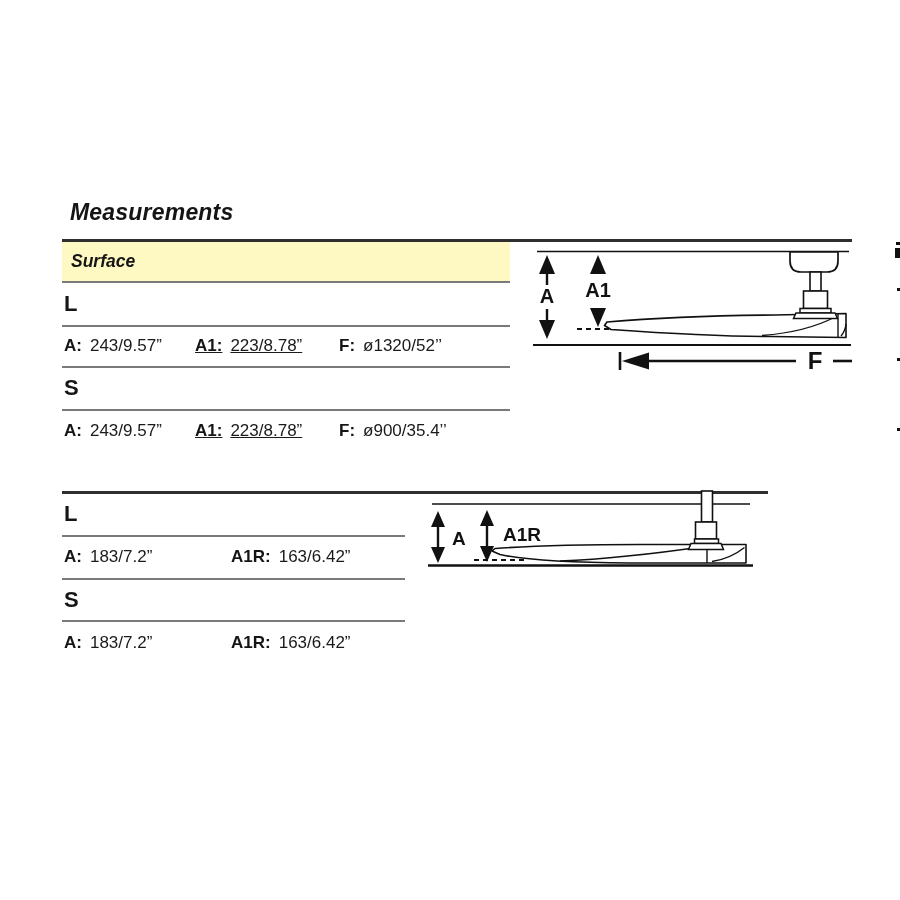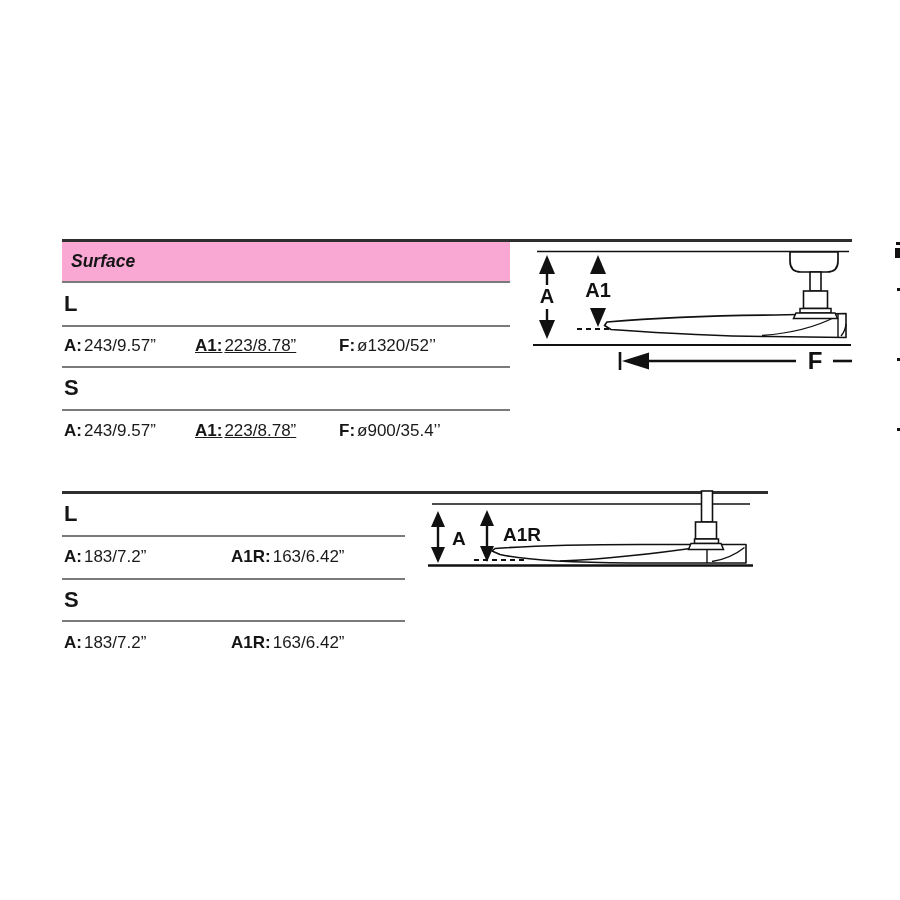--- a/index.html
+++ b/index.html
@@ -3,40 +3,41 @@
 <meta charset="utf-8">
 <style>
   html,body{margin:0;padding:0;background:#fff;}
   #page{position:relative;width:900px;height:900px;background:#ffffff;
         font-family:"Liberation Sans","DejaVu Sans",sans-serif;color:#1a1a1a;overflow:hidden;}
   .title{position:absolute;left:70px;top:199px;margin:0;font-size:23px;font-weight:bold;font-style:italic;letter-spacing:.2px;color:#151515;}
   .rule{position:absolute;height:2.5px;background:#2e2e2e;}
   .spec-table{position:absolute;display:flex;flex-direction:column;}
   .trow{display:flex;align-items:center;border-bottom:2px solid #7a7a7a;box-sizing:border-box;}
   .trow.last{border-bottom:none;}
-  .thead{background:#f9a8d4;font-weight:bold;font-style:italic;font-size:17.5px;padding-left:9px;color:#151515;}
+  .thead{background:#fef9c3;font-weight:bold;font-style:italic;font-size:17.5px;padding-left:9px;color:#151515;}
   .tmodel{font-weight:bold;font-size:22px;padding-left:2px;color:#151515;}
   .tvals{font-size:17px;padding-left:2px;}
   .vcell{display:inline-flex;align-items:baseline;}
   .vlabel{font-weight:bold;color:#151515;}
-  .vval{margin-left:2px;}
+  .vval{margin-left:8px;}
   .c1s{width:131px;} .c2s{width:144px;text-decoration:underline;}
   .c1r{width:167px;}
   .frag{position:absolute;background:#111;}
   svg{position:absolute;}
   svg text{font-family:"Liberation Sans","DejaVu Sans",sans-serif;font-weight:bold;fill:#111;}
   .ln{stroke:#111;fill:none;}
   .shape{stroke:#111;fill:#fff;}
   .solid{fill:#111;stroke:none;}
 </style>
 </head>
 <body>
 
 <div id="page">
 
+  <h1 class="title">Measurements</h1>
 
   <div class="rule" style="left:62px;top:239px;width:790px;"></div>
 
   <div class="spec-table" style="left:62px;top:241.5px;width:448px;">
     <div class="trow thead" style="height:41px;">
       <span>Surface</span>
     </div>
     <div class="trow tmodel" style="height:44px;">
       <span>L</span>
     </div>

